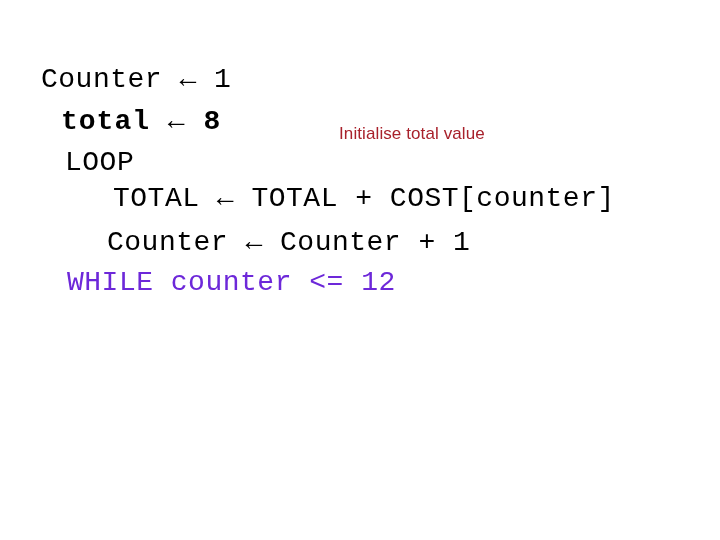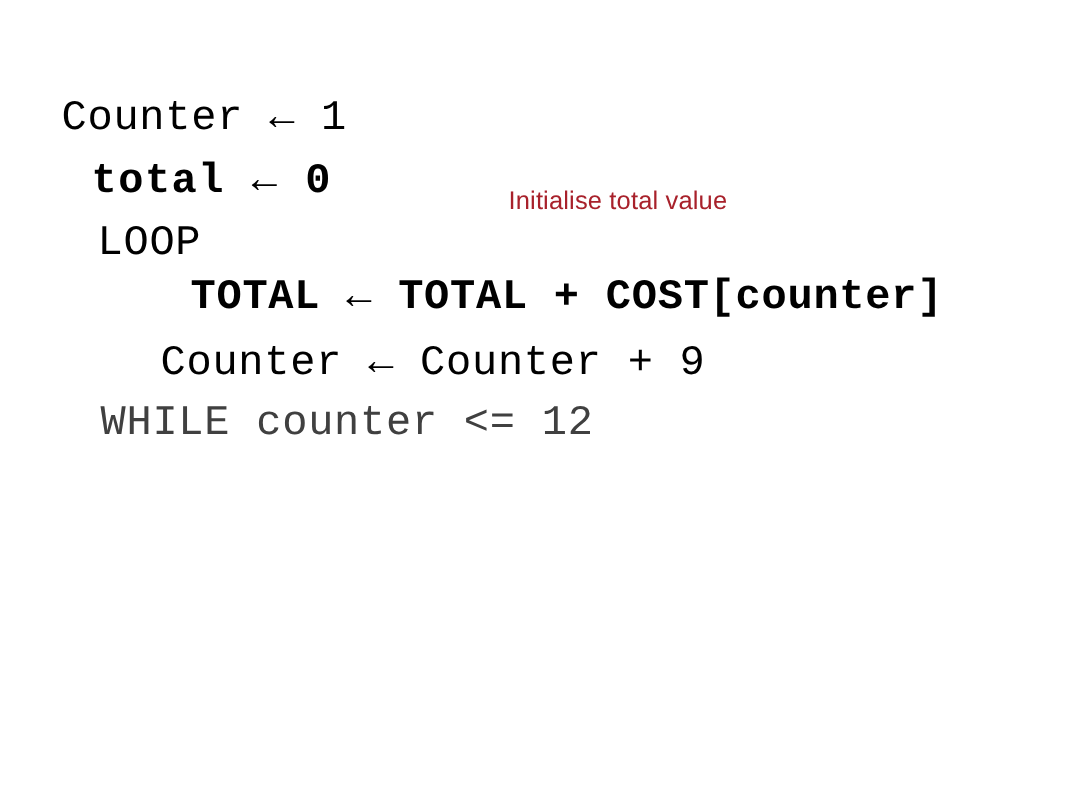--- a/index.html
+++ b/index.html
@@ -44,21 +44,21 @@
 
   .code-line.bold {
     font-weight: 700;
     letter-spacing: 1px;
   }
 
   
   .line-1 { left: 41px;  top: 63px;  }
   .line-2 { left: 61px;  top: 105px; }
   .line-3 { left: 65px;  top: 146px; text-align: center; }
-  .line-4 { left: 127px; top: 182px; font-weight: bold; }
+  .line-4 { left: 113px; top: 182px; }
   .line-5 { left: 107px; top: 226px; }
   .line-6 { left: 67px;  top: 266px; }
 
   
   .annotation {
     position: absolute;
     left: 339px;
     top: 124px;
     white-space: pre;
     font-family: "Liberation Sans", "DejaVu Sans", sans-serif;
@@ -70,27 +70,27 @@
 </style>
 </head>
 <body>
 
 <div id="slide" style="background: rgb(255, 255, 255);">
 
   <div class="code-block">
 
     <div class="code-line line-1" style="color: rgb(0, 0, 0);">Counter ← 1</div>
 
-    <div class="code-line bold line-2" style="color: rgb(0, 0, 0);">total ← 0</div>
+    <div class="code-line bold line-2" style="color: rgb(0, 0, 0);">total ← 8</div>
 
     <div class="code-line line-3" style="color: rgb(0, 0, 0);">LOOP</div>
 
     <div class="code-line line-4" style="color: rgb(0, 0, 0);">TOTAL ← TOTAL + COST[counter]</div>
 
-    <div class="code-line line-5" style="color: rgb(0, 0, 0);">Counter ← Counter + 9</div>
+    <div class="code-line line-5" style="color: rgb(0, 0, 0);">Counter ← Counter + 1</div>
 
-    <div class="code-line line-6" style="color: #404040; text-align: right;">WHILE counter &lt;= 12</div>
+    <div class="code-line line-6" style="color: #6d28d9; text-align: right;">WHILE counter &lt;= 12</div>
 
   </div>
 
   <div class="annotation" id="annotation-0" style="color: rgb(168, 33, 43);">Initialise total value</div>
 
 </div>
 
 </body></html>

